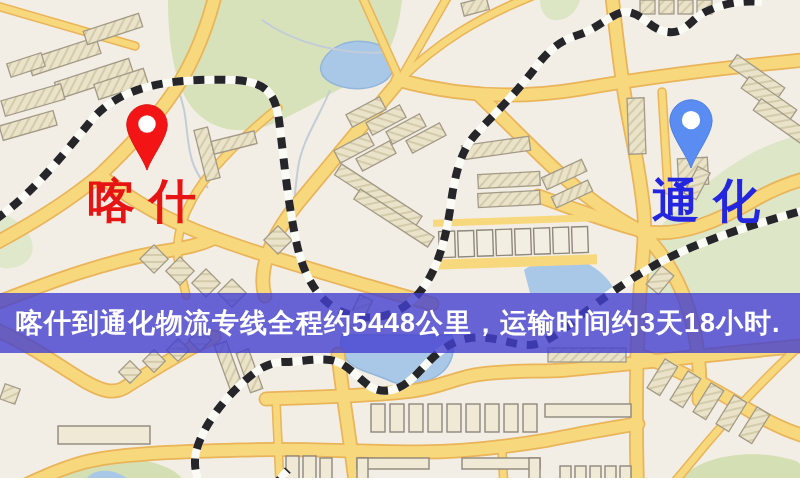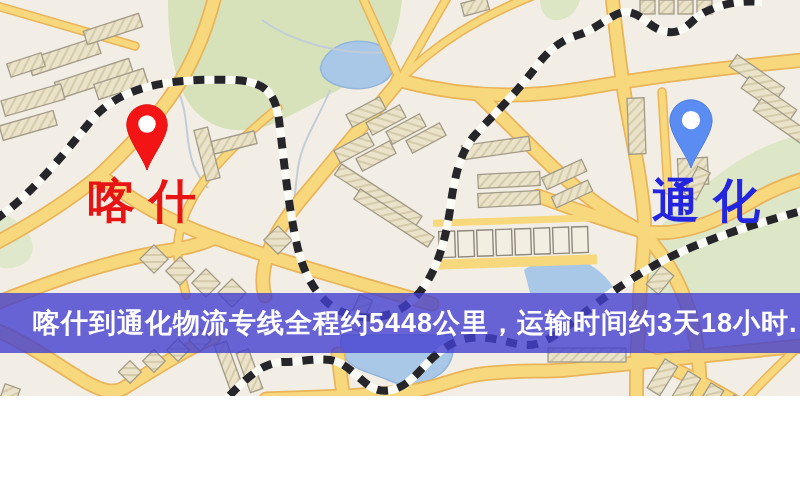--- a/index.html
+++ b/index.html
@@ -1,30 +1,30 @@
 <!DOCTYPE html>
 <html><head>
 <meta charset="utf-8">
 <style>
   html,body{margin:0;padding:0;background:#ffffff;}
-  .stage{position:relative;width:800px;height:396px;overflow:hidden;
+  .stage{position:relative;width:800px;height:478px;overflow:hidden;
          font-family:"Liberation Sans",sans-serif;background:#f3eee5;}
   .map-svg{position:absolute;left:0;top:0;width:800px;height:503px;display:block;}
   .city-label{position:absolute;font-weight:bold;font-size:47px;line-height:1;
               letter-spacing:14px;white-space:nowrap;
               font-family:"Liberation Sans",sans-serif;}
   .city-label.origin{left:88px;top:177px;color:#e61414;}
   .city-label.dest{left:642px;top:177px;color:#2426df;margin-left:10px;}
   .pin{position:absolute;}
   .pin.origin{left:120px;top:101px;width:54px;height:70px;}
   .pin.dest{left:664px;top:96px;width:54px;height:73px;}
   .banner{position:absolute;left:0;top:293px;width:800px;height:60px;
           background:rgba(67,64,207,0.80);display:flex;align-items:center;}
   .banner-text{color:#ffffff;font-size:27px;font-weight:bold;letter-spacing:1px;
-               padding-left:33px;white-space:nowrap;
+               padding-left:16px;white-space:nowrap;
                font-family:"Liberation Sans",sans-serif;}
   
   .rc use{stroke:#e9b45a;fill:none;stroke-linecap:round;}
   .rf use{stroke:#f8d87c;fill:none;stroke-linecap:round;}
   .rc .tk{stroke-width:15px;} .rf .tk{stroke-width:11.5px;}
   .rc .tn{stroke-width:9.5px;} .rf .tn{stroke-width:6.5px;}
   .rwb{stroke:#fbfbf6;stroke-width:8px;fill:none;}
   .rwt{stroke:#26262a;stroke-width:8px;fill:none;stroke-dasharray:11 10;}
   .bld{fill:url(#bh);stroke:#a29a87;stroke-width:1.3px;}
   .bld2{fill:#efe9d6;stroke:#8f887c;stroke-width:1.4px;}

